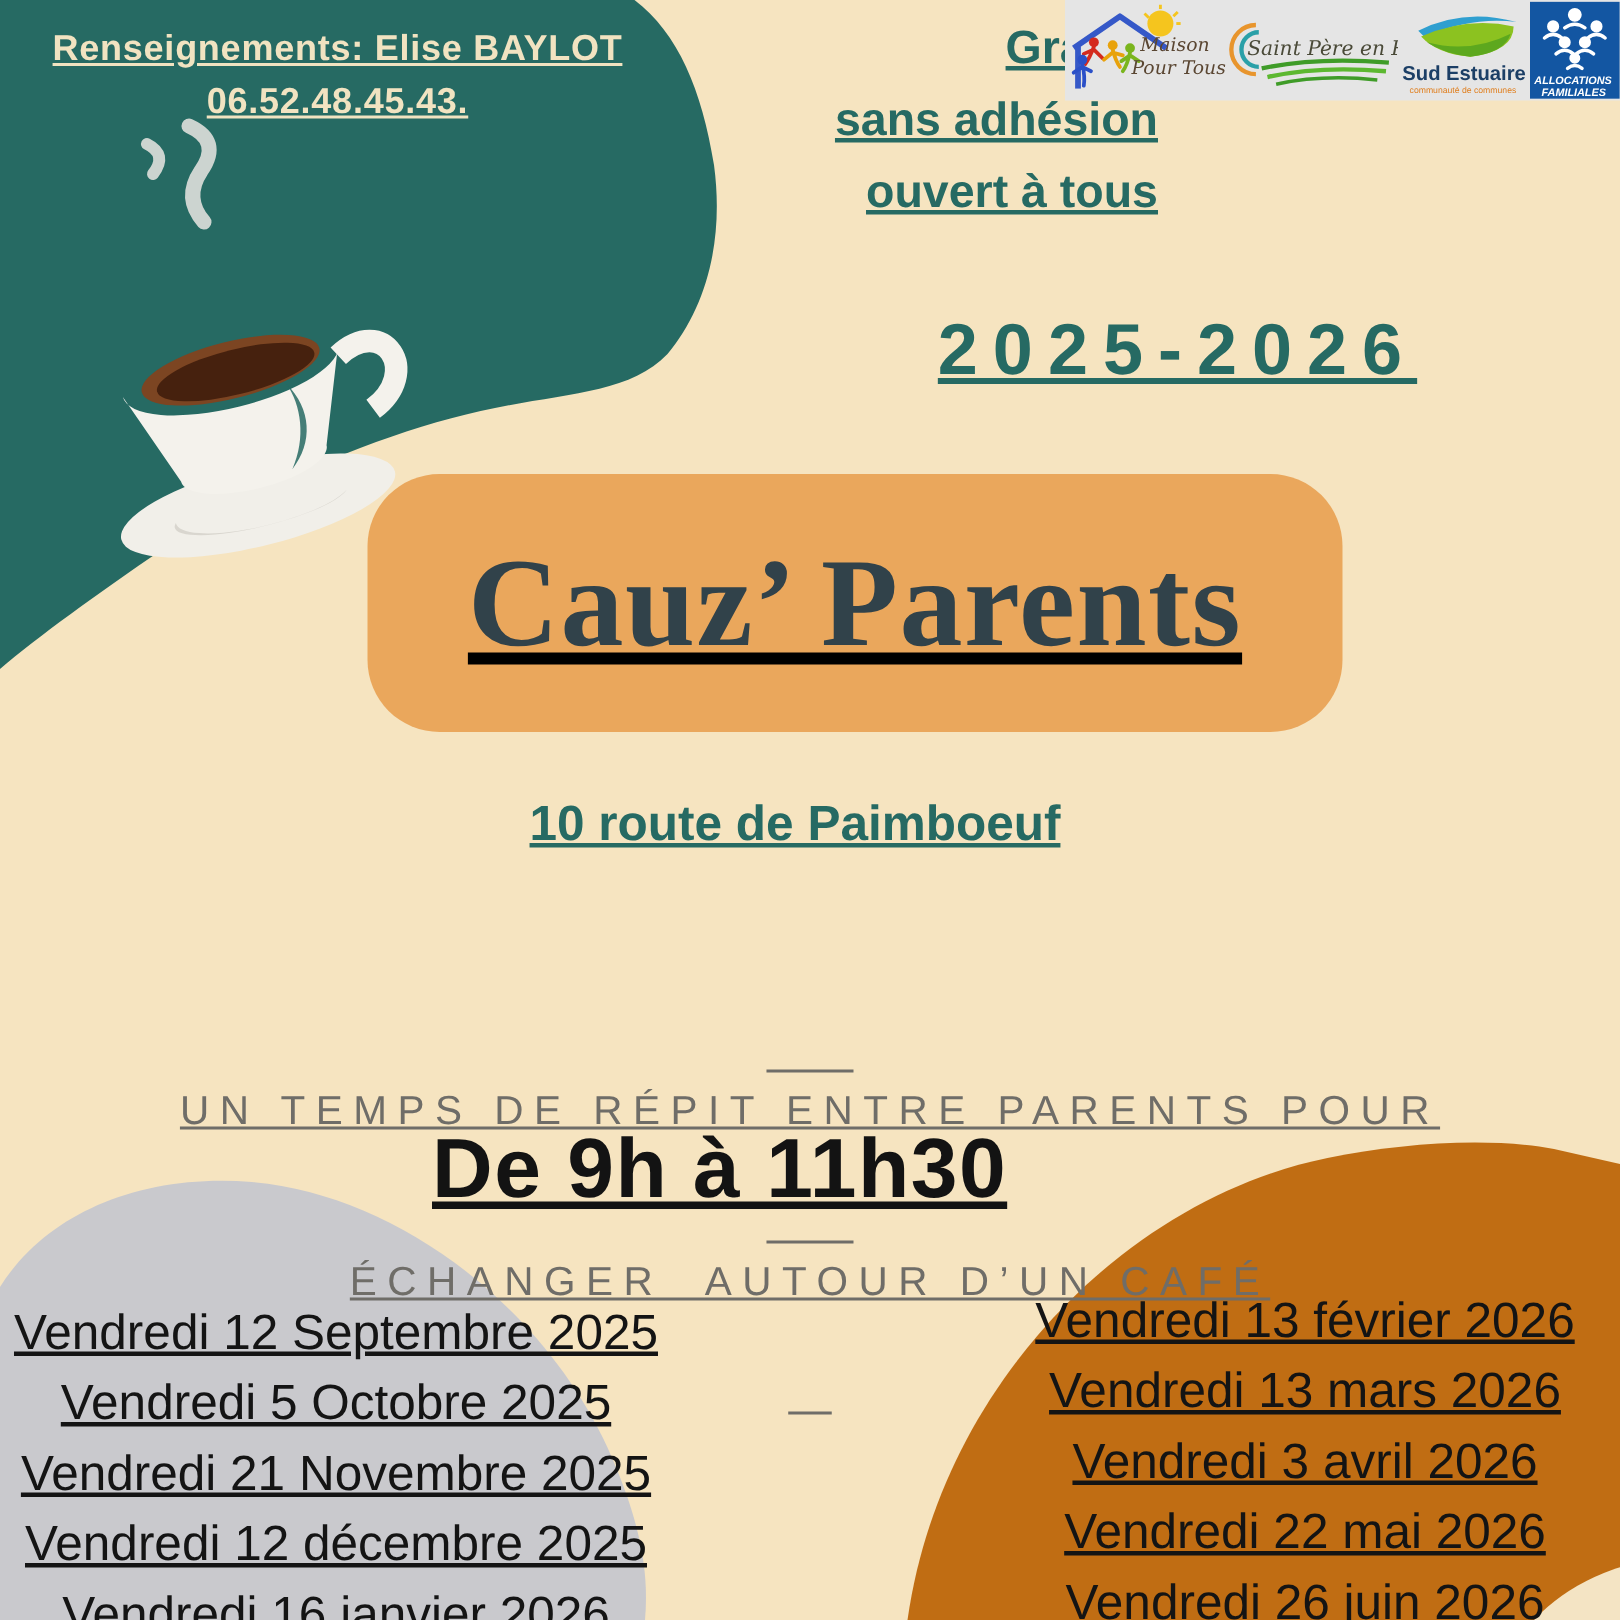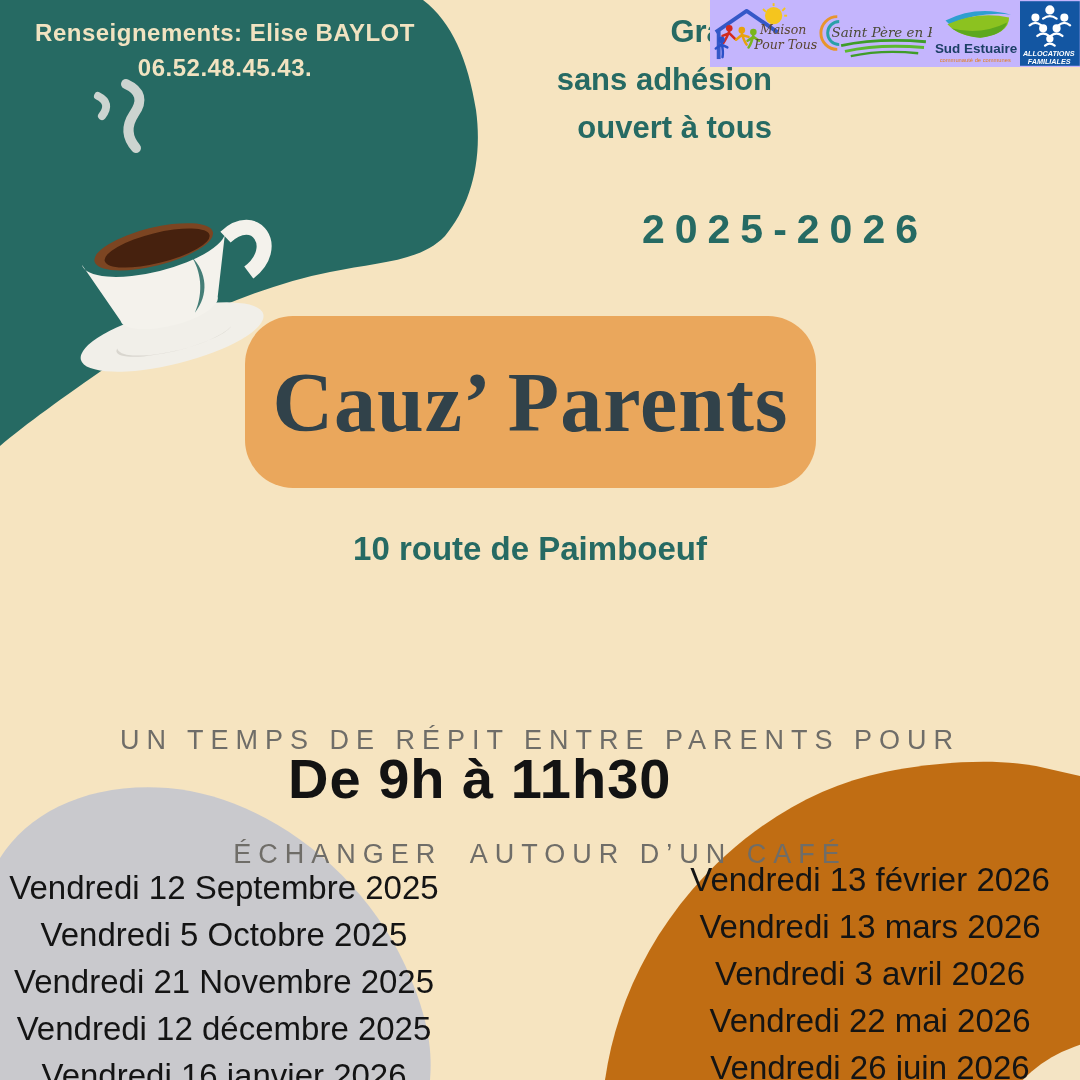--- a/index.html
+++ b/index.html
@@ -1,43 +1,43 @@
 <!DOCTYPE html>
 <html><head>
 <meta charset="utf-8">
 <style>
   html,body{margin:0;padding:0;background:#555;}
   .poster{
     position:relative;width:1080px;height:1080px;overflow:hidden;
     background:#f6e4c0;font-family:"Liberation Sans",sans-serif;
   }
   .layer{position:absolute;inset:0;}
-  .abs{position:absolute;}
+  .abs{position:absolute;text-decoration:underline;}
 
   .contact{left:0;top:15px;width:450px;color:#f1e3c1;font-size:24px;font-weight:600;
            line-height:35px;text-align:center;letter-spacing:.5px;}
   .access-note{left:442px;top:8px;width:330px;color:#266a63;font-size:31px;font-weight:800;
            line-height:48px;text-align:right;}
-  .season{left:590px;top:206px;width:390px;color:#266a63;font-size:41px;font-weight:800;
+  .season{left:590px;top:206px;width:390px;color:#266a63;font-size:48px;font-weight:800;
            letter-spacing:10px;text-align:center;}
-  .title-box{left:245px;top:316px;width:571px;height:172px;background:#eaa75c;border-radius:48px;
+  .title-box{left:245px;top:316px;width:650px;height:172px;background:#eaa75c;border-radius:48px;
            display:flex;align-items:center;justify-content:center;}
   .title-box .title{font-family:"Liberation Serif",serif;font-weight:700;font-size:84px;
            color:#31424a;letter-spacing:1px;}
   .venue{left:280px;top:527px;width:500px;color:#266a63;font-size:33px;font-weight:800;
            line-height:44px;text-align:center;}
   .tagline{left:55px;top:645px;width:970px;color:#6f6d68;font-size:27px;font-weight:400;
            letter-spacing:7px;line-height:38px;text-align:center;white-space:pre-wrap;}
   .time{left:288px;top:746px;width:500px;color:#131313;font-size:56px;font-weight:800;
            text-align:left;letter-spacing:1px;}
   .dates{font-size:33px;font-weight:500;color:#141414;line-height:47px;text-align:center;}
   .dates-left{left:0;top:864px;width:448px;}
   .dates-right{left:660px;top:856px;width:420px;}
 
-  .logo-bar{left:710px;top:0;width:370px;height:67px;background:#c4b5fd;
+  .logo-bar{left:710px;top:0;width:370px;height:67px;background:#e5e5e5;
            display:flex;align-items:center;justify-content:space-between;}
   .logo{display:block;}
   .mpt-script{font-family:"DejaVu Serif",serif;font-style:italic;font-size:13px;fill:#5a4632;}
   .sp-script{font-family:"DejaVu Serif",serif;font-style:italic;font-size:14px;fill:#4a4a38;}
   .se-name{font-family:"Liberation Sans",sans-serif;font-weight:bold;font-size:14px;fill:#1c3f66;}
   .se-sub{font-family:"Liberation Sans",sans-serif;font-size:6px;fill:#e07f1e;}
   .caf-txt{font-family:"Liberation Sans",sans-serif;font-style:italic;font-weight:bold;
            font-size:7.5px;fill:#ffffff;}
 </style>
 </head>

